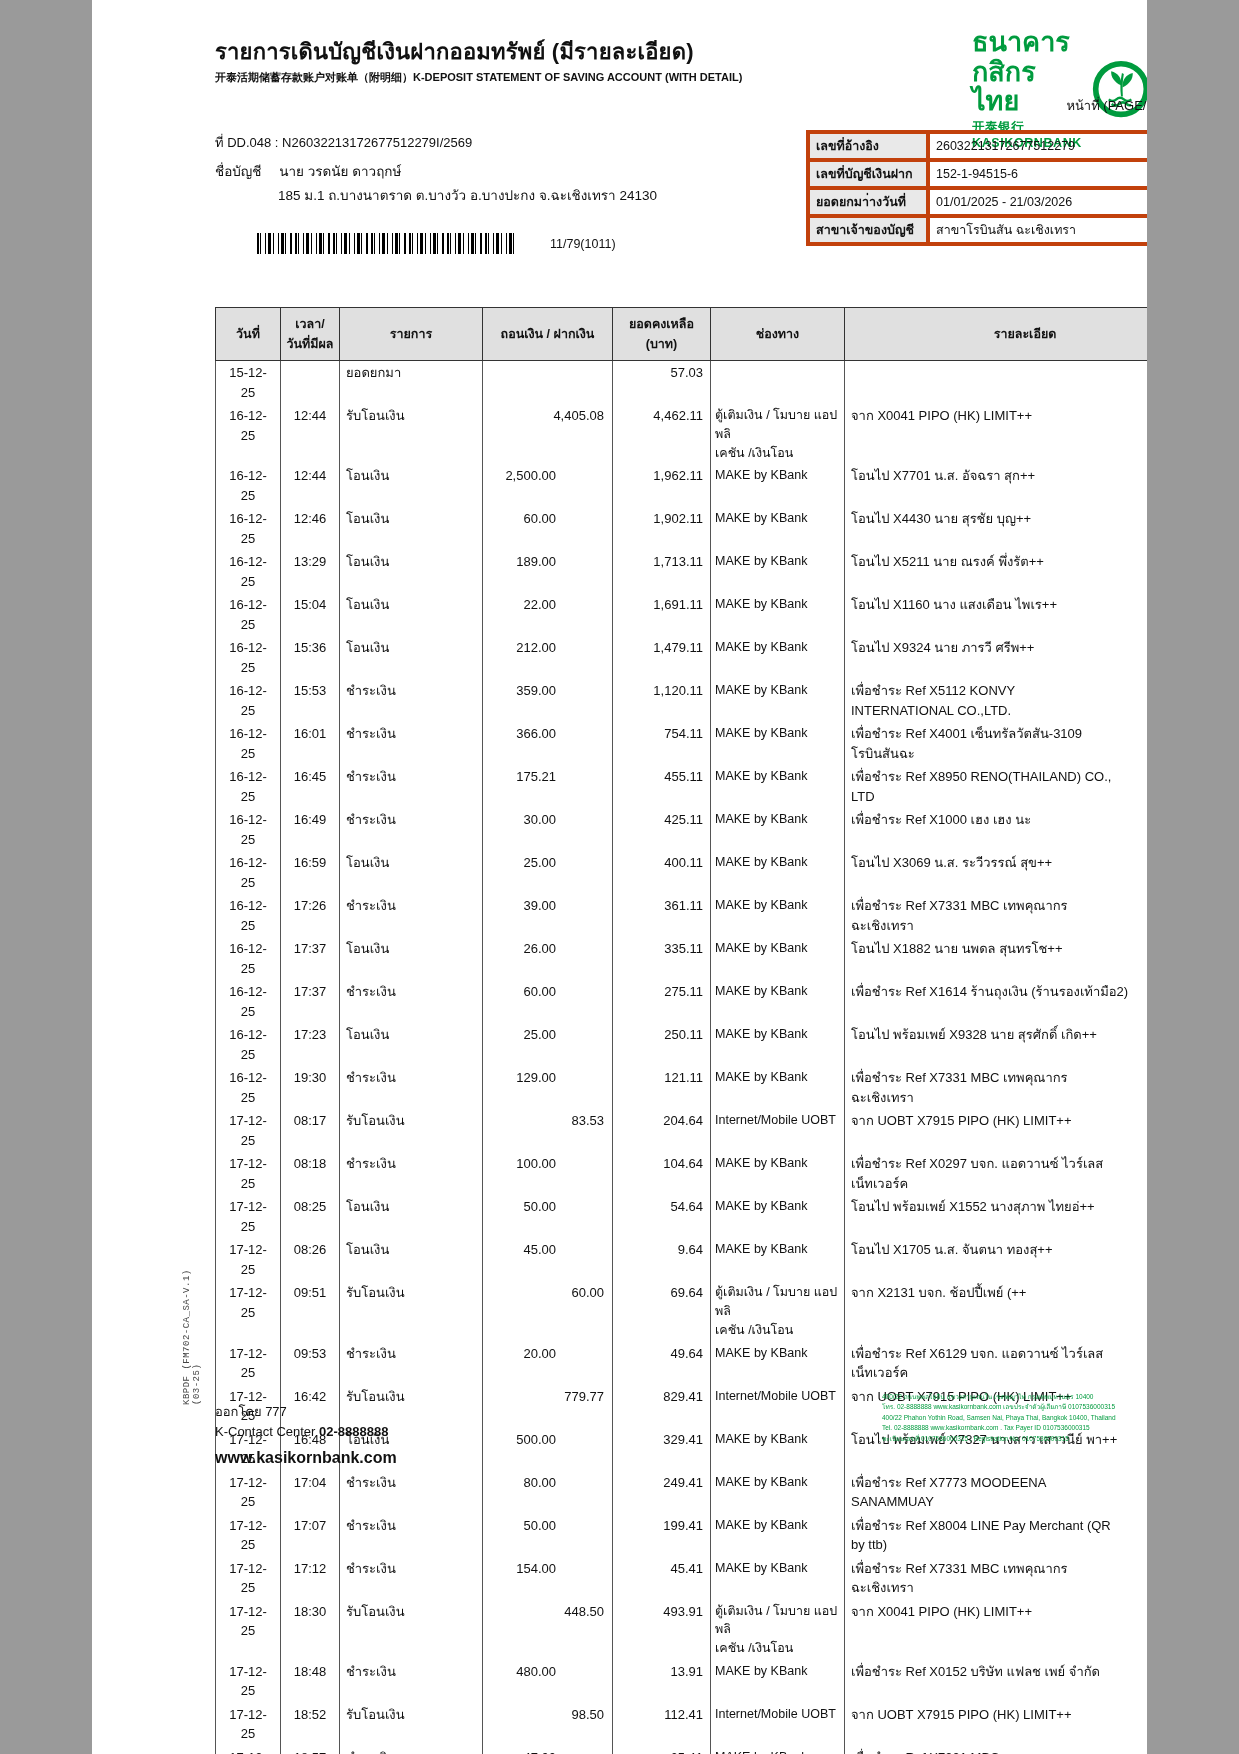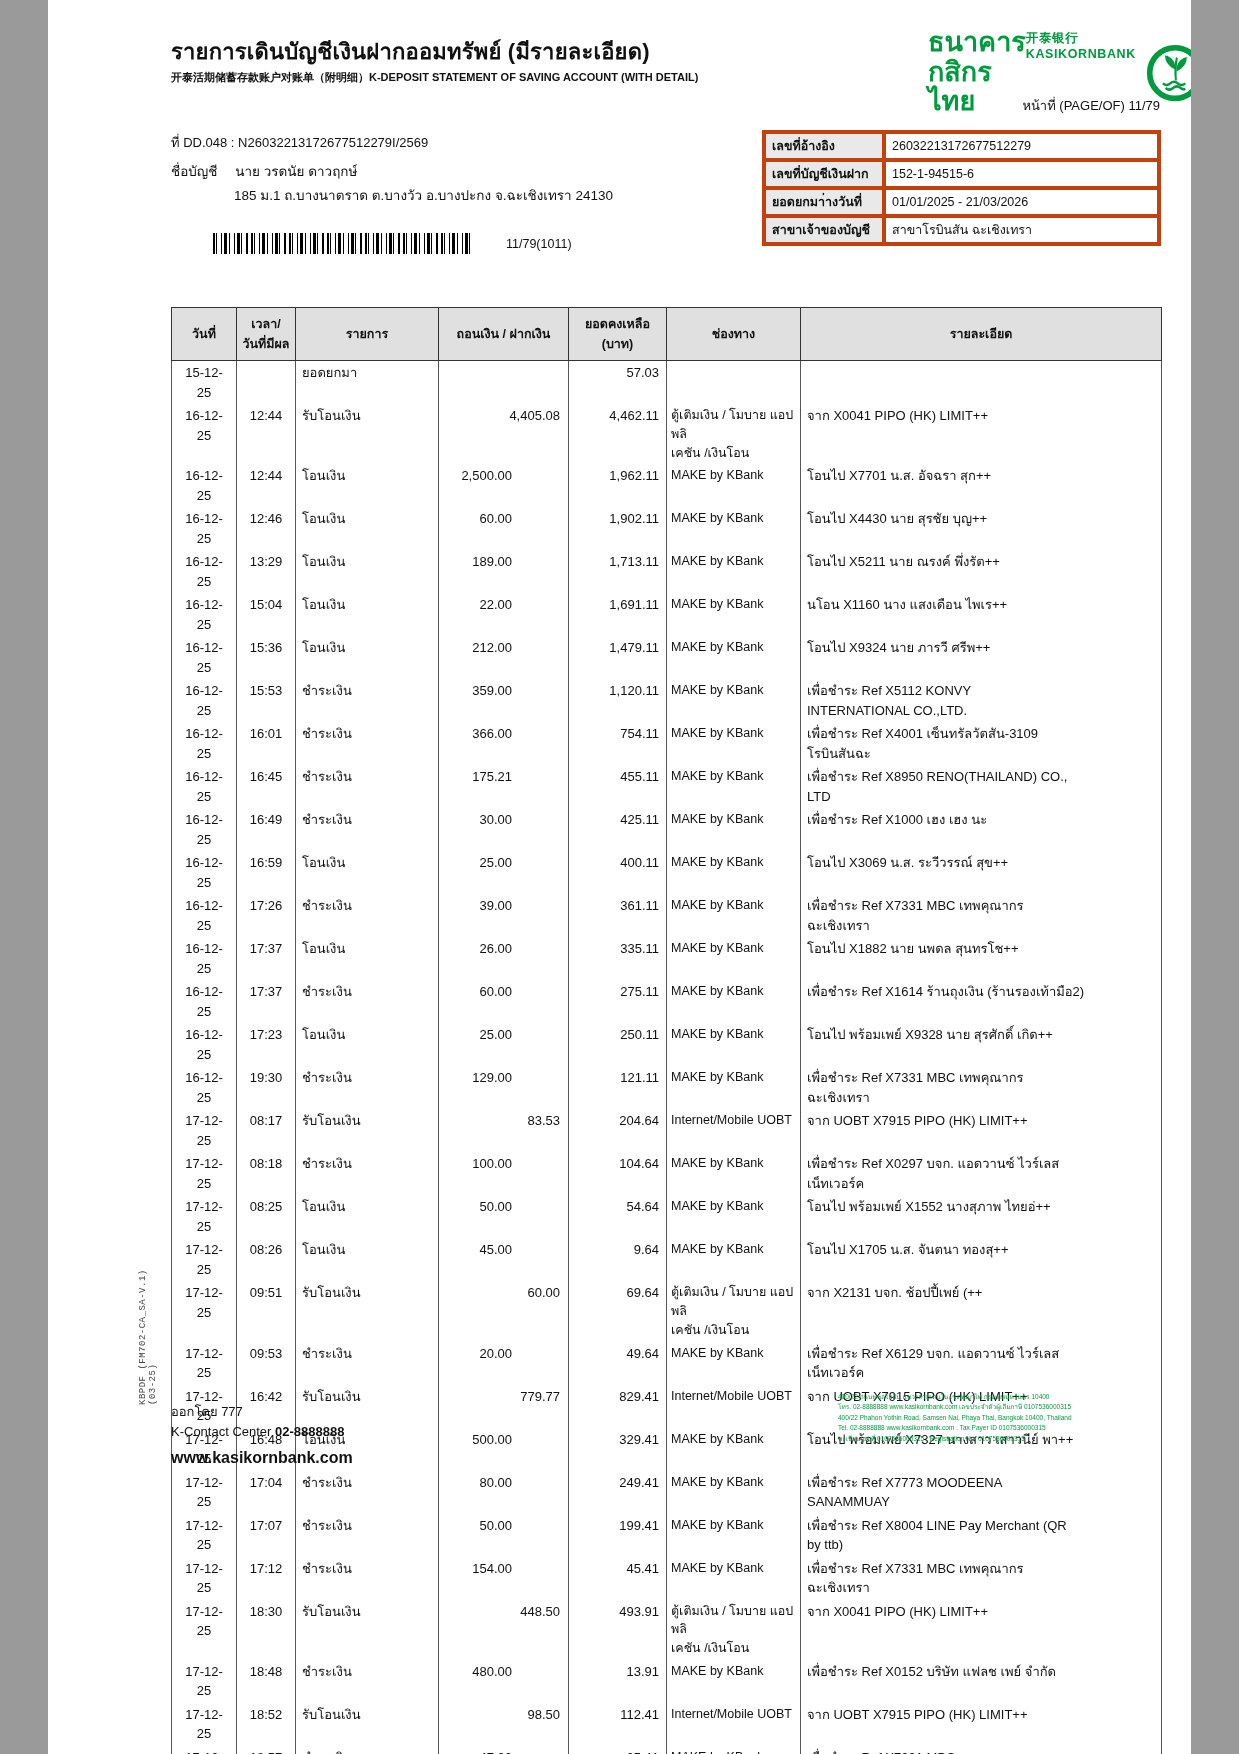--- a/index.html
+++ b/index.html
@@ -1,26 +1,26 @@
 <!DOCTYPE html>
 <html style="--green: #009B3E;"><head>
 <meta charset="utf-8">
 <style>
   :root{ --green:#009B3E; --ink:#111; --line:#333; }
   html,body{margin:0;padding:0;background:#9a9a9a;}
   .page{
-    position:relative; width:1143px; height:1754px; background:#fff;
+    position:relative; width:1055px; height:1754px; background:#fff;
     font-family:"Liberation Sans", sans-serif; color:var(--ink);
     margin:0 auto; overflow:hidden;
   }
   
   .doc-title{position:absolute;left:123px;top:34px;font-size:22px;font-weight:bold;letter-spacing:.2px;}
   .doc-subtitle{position:absolute;left:123px;top:70px;font-size:11px;font-weight:bold;}
   .logo{position:absolute;left:880px;top:28px;display:flex;align-items:center;gap:9px;}
-  .logo-text{display:flex;flex-direction:row;align-items:flex-start;}
+  .logo-text{display:flex;flex-direction:column;align-items:flex-start;}
   .logo-th{color:var(--green);font-size:27px;font-weight:bold;line-height:1.1;}
   .logo-sub{color:var(--green);font-size:12.5px;font-weight:bold;letter-spacing:.6px;margin-top:2px;}
   .logo-mark{width:60px;height:60px;flex:0 0 auto;}
   .page-of{position:absolute;left:860px;top:95px;width:252px;text-align:right;font-size:13px;}
   .doc-no{position:absolute;left:123px;top:132px;font-size:13px;}
   .acct-line{position:absolute;left:123px;top:160px;font-size:13.5px;}
   .acct-label{margin-right:14px;}
   .acct-addr{position:absolute;left:186px;top:184px;font-size:13.5px;}
   
   .info-table{position:absolute;left:714px;top:130px;width:399px;border-collapse:collapse;font-size:12.5px;table-layout:fixed;}
@@ -196,21 +196,21 @@
     <td class="c-det">โอนไป X5211 นาย ณรงค์ พึ่งรัต++</td>
   </tr>
 
   <tr>
     <td class="c-date">16-12-25</td>
     <td class="c-time">15:04</td>
     <td class="c-desc">โอนเงิน</td>
     <td class="c-amt amt-w">22.00</td>
     <td class="c-bal">1,691.11</td>
     <td class="c-chan">MAKE by KBank</td>
-    <td class="c-det">นโอน X1160 นาง แสงเดือน ไพเร++</td>
+    <td class="c-det">โอนไป X1160 นาง แสงเดือน ไพเร++</td>
   </tr>
 
   <tr>
     <td class="c-date">16-12-25</td>
     <td class="c-time">15:36</td>
     <td class="c-desc">โอนเงิน</td>
     <td class="c-amt amt-w">212.00</td>
     <td class="c-bal">1,479.11</td>
     <td class="c-chan">MAKE by KBank</td>
     <td class="c-det">โอนไป X9324 นาย ภารวี ศรีพ++</td>

